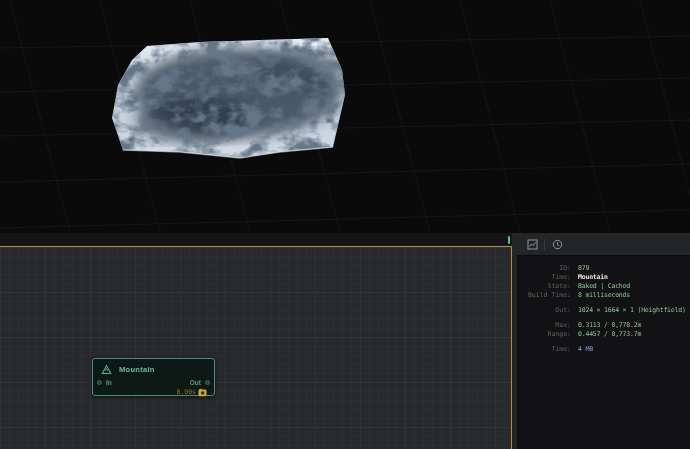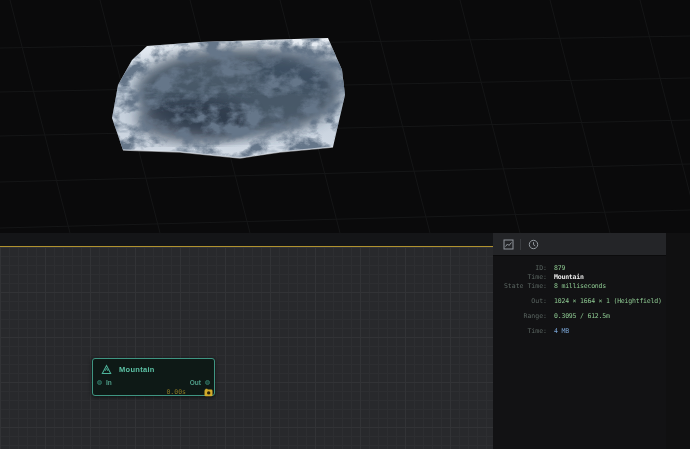--- a/index.html
+++ b/index.html
@@ -38,31 +38,31 @@
   .node-header{display:flex;align-items:center;gap:7px;padding:4px 0 0 8px;height:12px;}
   .node-title{color:var(--node-title,#5cc2a5);font-size:7.5px;font-weight:bold;
       font-family:"Liberation Sans",sans-serif;letter-spacing:.3px;}
   .node-ports{display:flex;justify-content:space-between;align-items:center;
       margin-top:3px;padding:0 4px;height:8px;}
   .port{display:flex;align-items:center;gap:4px;}
   .port-label{color:var(--port-label,#4f9d88);font-size:6.5px;font-weight:bold;
       font-family:"Liberation Sans",sans-serif;}
   .port-dot{width:5px;height:5px;border-radius:50%;box-sizing:border-box;
       background:var(--port-dot-fill,#1f4a3f);border:1px solid var(--port-dot-ring,#2f6d5e);}
-  .node-footer{display:flex;justify-content:flex-end;align-items:center;gap:18px;
-      margin-top:1px;padding-right:1px;height:10px;margin-left:23px;}
+  .node-footer{display:flex;justify-content:flex-end;align-items:center;gap:2px;
+      margin-top:1px;padding-right:7px;height:10px;margin-left:23px;}
   .build-time{color:var(--time-text,#8a7825);font-size:6.5px;}
   .pin-icon{display:block;}
 
   
   .panel-divider{position:absolute;left:512px;top:0;width:5px;height:216px;
       background:var(--divider-bg,#232427);}
 
   
-  .inspector{position:absolute;left:493px;top:0;width:173px;height:216px;
+  .inspector{position:absolute;left:517px;top:0;width:173px;height:216px;
       background:var(--inspector-bg,#121214);}
   .inspector-header{height:22px;background:var(--inspector-header-bg,#242528);
       display:flex;align-items:center;padding-left:7px;border-bottom:1px solid #0b0b0c;}
   .icon-btn{width:16px;height:16px;display:flex;align-items:center;justify-content:center;
       border-radius:2px;}
   .header-sep{width:1px;height:11px;background:#3a3c40;margin:0 4px;}
   .inspector-body{padding-top:8px;}
   .irow{display:flex;line-height:9px;font-size:6.5px;}
   .ilabel{width:54px;text-align:right;flex:none;margin-right:7px;
       color:var(--label-gray,#5a6561);}
@@ -192,32 +192,40 @@
       <div class="inspector-body">
         <div class="irow">
           <span class="ilabel">ID:</span>
           <span class="ival">879</span>
         </div>
         <div class="irow">
           <span class="ilabel">Time:</span>
           <span class="ival v-white">Mountain</span>
         </div>
         <div class="irow">
-          <span class="ilabel">State Time:</span>
+          <span class="ilabel">State:</span>
+          <span class="ival">Baked | Cached</span>
+        </div>
+        <div class="irow">
+          <span class="ilabel">Build Time:</span>
           <span class="ival">8 milliseconds</span>
         </div>
         <div class="igap"></div>
         <div class="irow">
           <span class="ilabel">Out:</span>
           <span class="ival">1024 × 1664 × 1 (Heightfield)</span>
         </div>
         <div class="igap"></div>
         <div class="irow">
+          <span class="ilabel">Max:</span>
+          <span class="ival">0.3113 / 0,778.2m</span>
+        </div>
+        <div class="irow">
           <span class="ilabel">Range:</span>
-          <span class="ival">0.3095 / 612.5m</span>
+          <span class="ival">0.4457 / 0,773.7m</span>
         </div>
         <div class="igap"></div>
         <div class="irow">
           <span class="ilabel">Time:</span>
           <span class="ival v-blue">4 MB</span>
         </div>
       </div>
     </div>
 
   </div>

